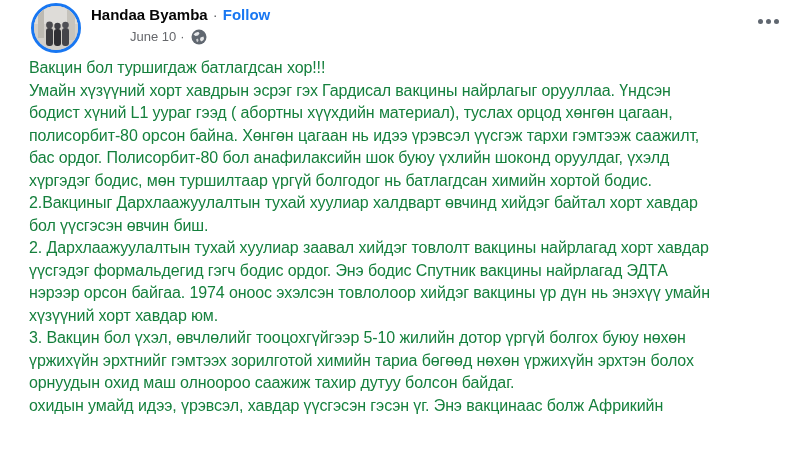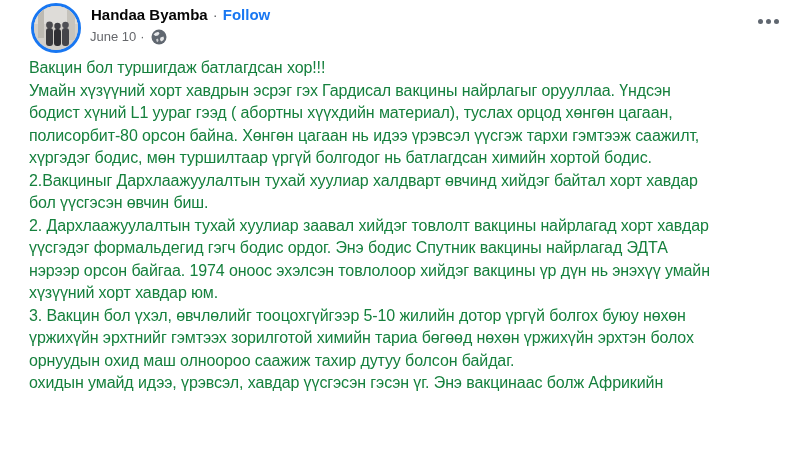--- a/index.html
+++ b/index.html
@@ -25,21 +25,21 @@
   .author-name {
     font-weight:700; color:#050505; cursor:pointer;
   }
   .name-sep { color:#65676b; margin:0 5px; }
   .follow-link { color:#1877f2; font-weight:600; cursor:pointer;text-align:right; }
   .meta-row {
     position:absolute; left:90px; top:28px;
     font-size:13px; line-height:17px; color:#65676b;
     display:flex; align-items:center; gap:4px; white-space:nowrap;
   }
-  .meta-row .timestamp { cursor:pointer; }
+  .meta-row .timestamp { cursor:pointer;margin-left:40px; }
   .globe { width:16px; height:16px; display:inline-block; margin-left:2px; }
   .more-btn {
     position:absolute; left:748px; top:8px; width:40px; height:26px;
     display:flex; align-items:center; justify-content:center; gap:3px;
     cursor:pointer; border-radius:6px;
   }
   .more-btn .dot { width:5px; height:5px; border-radius:50%; background:#606770; }
   .post-text {
     position:absolute; left:29px; top:57px; width:766px;
     font-size:16px; line-height:22.5px; color:#15803d; letter-spacing:-0.1px;
@@ -89,20 +89,21 @@
     <span class="dot"></span>
   </div>
 
 </div>
 
 <div class="post-text">
   <div class="post-line">Вакцин бол туршигдаж батлагдсан хор!!!</div>
   <div class="post-line">Умайн хүзүүний хорт хавдрын эсрэг гэх Гардисал вакцины найрлагыг орууллаа. Үндсэн</div>
   <div class="post-line">бодист хүний L1 уураг гээд ( абортны хүүхдийн материал), туслах орцод хөнгөн цагаан,</div>
   <div class="post-line">полисорбит-80 орсон байна. Хөнгөн цагаан нь идээ үрэвсэл үүсгэж тархи гэмтээж саажилт,</div>
+  <div class="post-line">бас ордог. Полисорбит-80 бол анафилаксийн шок буюу үхлийн шоконд оруулдаг, үхэлд</div>
   <div class="post-line">хүргэдэг бодис, мөн туршилтаар үргүй болгодог нь батлагдсан химийн хортой бодис.</div>
   <div class="post-line">2.Вакциныг Дархлаажуулалтын тухай хуулиар халдварт өвчинд хийдэг байтал хорт хавдар</div>
   <div class="post-line">бол үүсгэсэн өвчин биш.</div>
   <div class="post-line">2. Дархлаажуулалтын тухай хуулиар заавал хийдэг товлолт вакцины найрлагад хорт хавдар</div>
   <div class="post-line">үүсгэдэг формальдегид гэгч бодис ордог. Энэ бодис Спутник вакцины найрлагад ЭДТА</div>
   <div class="post-line">нэрээр орсон байгаа. 1974 оноос эхэлсэн товлолоор хийдэг вакцины үр дүн нь энэхүү умайн</div>
   <div class="post-line">хүзүүний хорт хавдар юм.</div>
   <div class="post-line">3. Вакцин бол үхэл, өвчлөлийг тооцохгүйгээр 5-10 жилийн дотор үргүй болгох буюу нөхөн</div>
   <div class="post-line">үржихүйн эрхтнийг гэмтээх зорилготой химийн тариа бөгөөд нөхөн үржихүйн эрхтэн болох</div>
   <div class="post-line">орнуудын охид маш олноороо саажиж тахир дутуу болсон байдаг.</div>

